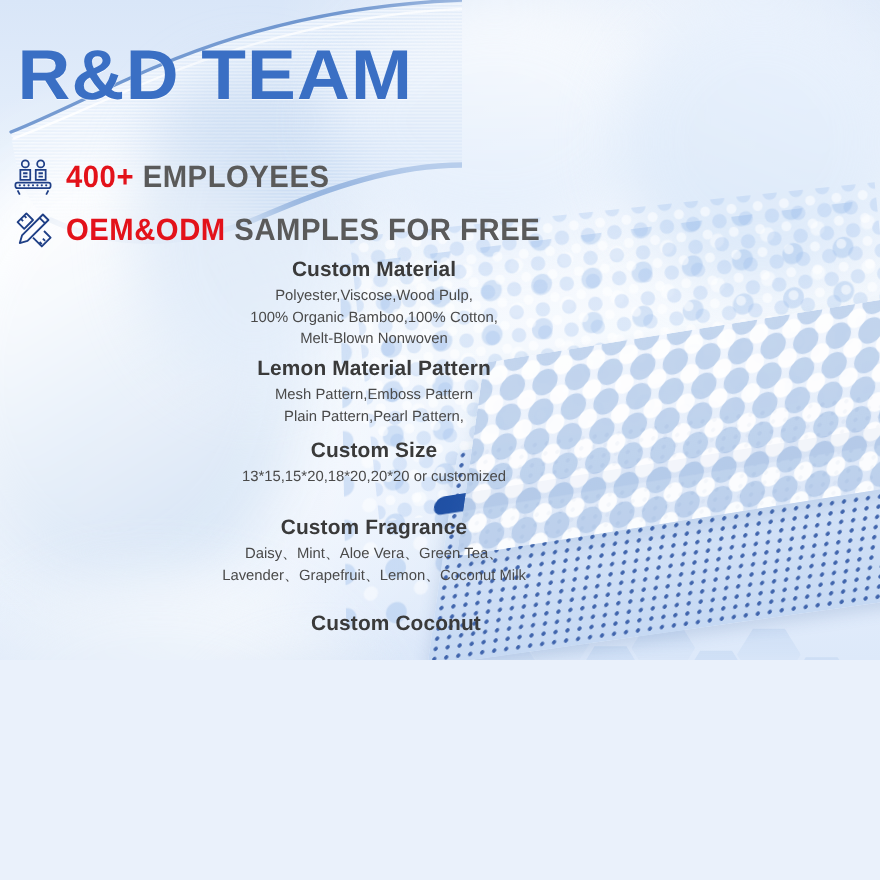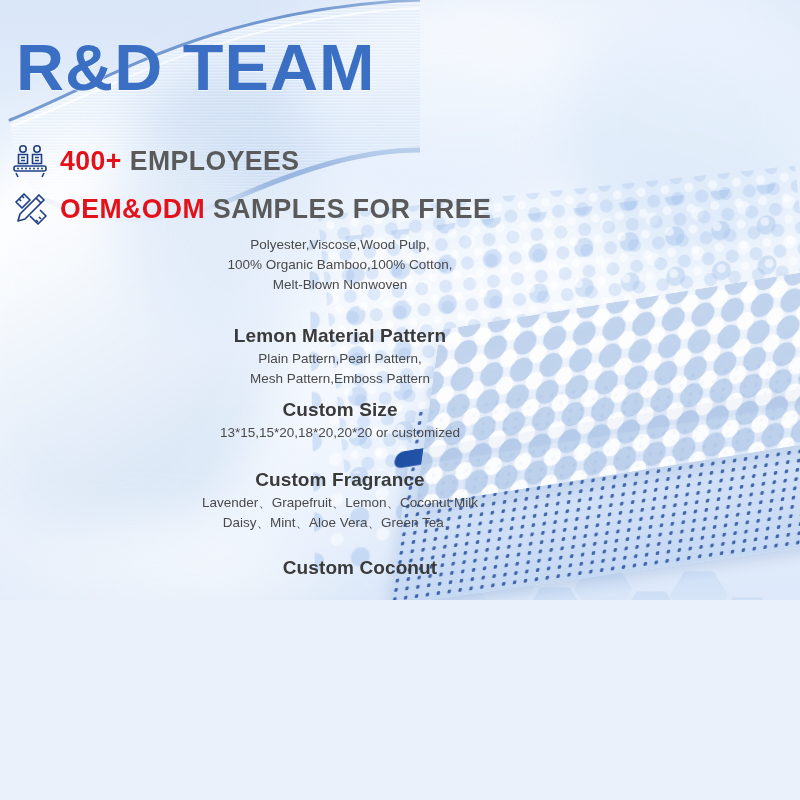--- a/index.html
+++ b/index.html
@@ -266,40 +266,41 @@
         <path d="M6 12l8-8 6 6-8 8z"></path>
         <path d="M9 9l2 2M12 6l2 2"></path>
         <path d="M20 26l8 8 8-8-6-6"></path>
         <path d="M26 30l2 2M29 27l2 2"></path>
       </g>
     </svg>
     <div class="txt"><span class="hl">OEM&amp;ODM</span> <span>SAMPLES FOR FREE</span></div>
   </div>
 
   <div class="spec sp1">
+    <div class="h">Custom Material</div>
     <div class="s">Polyester,Viscose,Wood Pulp,</div>
     <div class="s">100% Organic Bamboo,100% Cotton,</div>
     <div class="s">Melt-Blown Nonwoven</div>
   </div>
 
   <div class="spec sp2">
     <div class="h">Lemon Material Pattern</div>
+    <div class="s">Mesh Pattern,Emboss Pattern</div>
     <div class="s">Plain Pattern,Pearl Pattern,</div>
-    <div class="s">Mesh Pattern,Emboss Pattern</div>
   </div>
 
   <div class="spec sp3">
     <div class="h">Custom Size</div>
     <div class="s">13*15,15*20,18*20,20*20 or customized</div>
   </div>
 
   <div class="spec sp4">
     <div class="h">Custom Fragrance</div>
+    <div class="s">Daisy、Mint、Aloe Vera、Green Tea、</div>
     <div class="s">Lavender、Grapefruit、Lemon、Coconut Milk</div>
-    <div class="s">Daisy、Mint、Aloe Vera、Green Tea、</div>
   </div>
 
   <div class="spec sp5">
     <div class="h">Custom Coconut</div>
   </div>
 
 
   <div class="pk" style="left:35px;top:710px;width:68px;height:62px;">
     <div class="body" style="border-radius:6px;"></div>
     <div class="seam" style="top:0;"></div>

